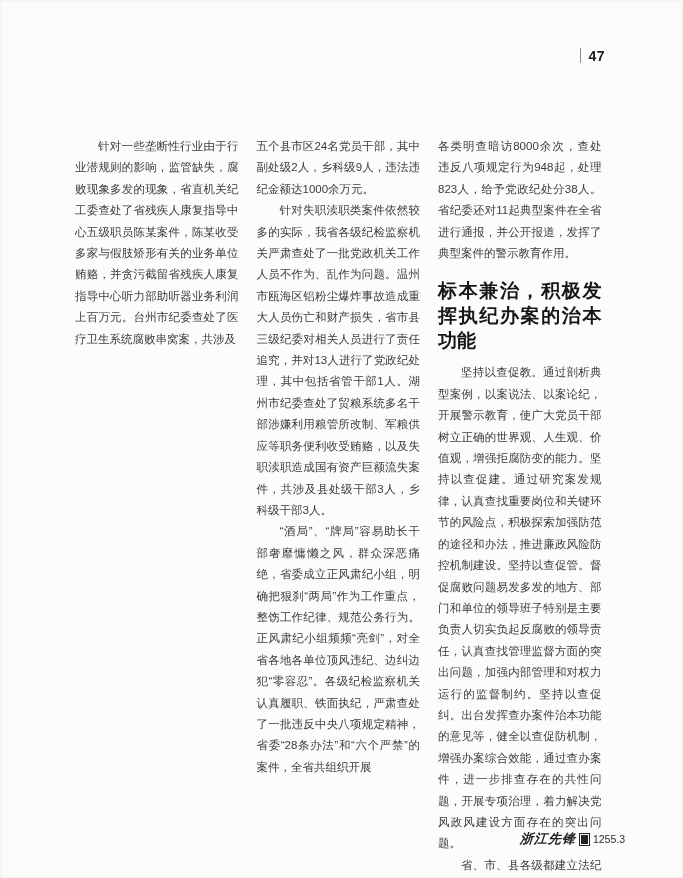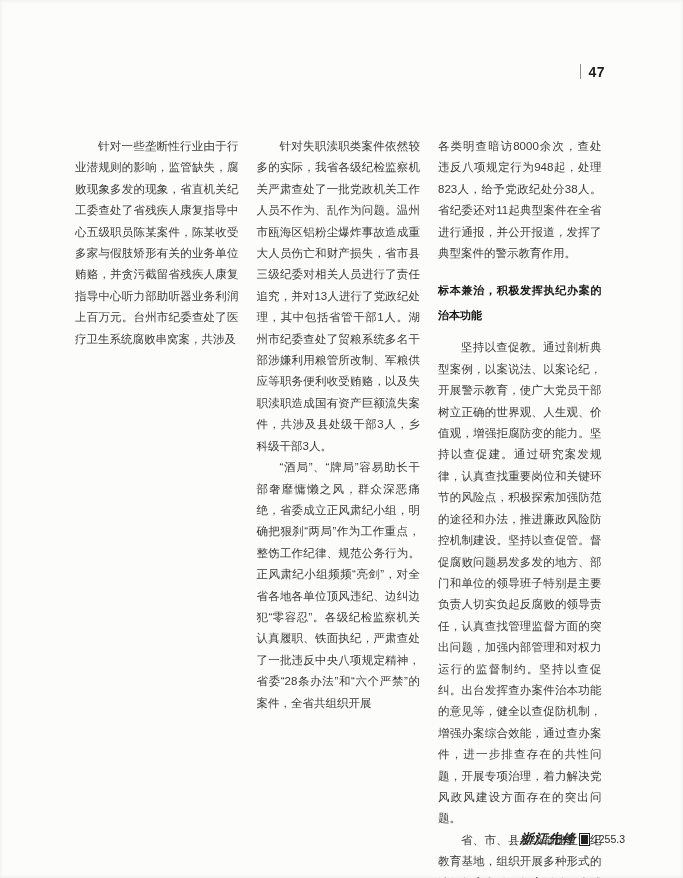--- a/index.html
+++ b/index.html
@@ -11,21 +11,21 @@
     background: #fcfcfa;
     font-family: "Liberation Sans", "DejaVu Sans", sans-serif;
     color: #3a3a3a;
     overflow: hidden;
     box-shadow: 0 0 4px rgba(0,0,0,0.08) inset;
   }
 
   
   .pageno-wrap {
     position: absolute;
-    top: 64px;
+    top: 48px;
     right: 78px;
     display: flex;
     align-items: flex-start;
   }
   .pageno-bar {
     display: inline-block;
     width: 1px;
     height: 15px;
     background: #8a8a8a;
     margin-right: 7px;
@@ -55,21 +55,21 @@
     font-size: 11.5px;
     line-height: 21.4px;
     text-align: justify;
     text-justify: inter-ideograph;
     color: #3a3a3a;
     word-break: break-all;
   }
   .col p.ind { text-indent: 2em; }
   .subhead {
     margin: 14px 0 9px 0;
-    font-size: 11px;
+    font-size: 19px;
     font-weight: bold;
     line-height: 25px;
     color: #161616;
     text-align: justify;
   }
 
   
   .footer {
     position: absolute;
     right: 58px;
@@ -111,20 +111,21 @@
     <span class="pageno">47</span>
   </div>
 
   <div class="columns">
 
     <div class="col">
       <p class="ind">针对一些垄断性行业由于行业潜规则的影响，监管缺失，腐败现象多发的现象，省直机关纪工委查处了省残疾人康复指导中心五级职员陈某案件，陈某收受多家与假肢矫形有关的业务单位贿赂，并贪污截留省残疾人康复指导中心听力部助听器业务利润上百万元。台州市纪委查处了医疗卫生系统腐败串窝案，共涉及</p>
     </div>
 
     <div class="col">
+      <p class="cont">五个县市区24名党员干部，其中副处级2人，乡科级9人，违法违纪金额达1000余万元。</p>
       <p class="ind">针对失职渎职类案件依然较多的实际，我省各级纪检监察机关严肃查处了一批党政机关工作人员不作为、乱作为问题。温州市瓯海区铝粉尘爆炸事故造成重大人员伤亡和财产损失，省市县三级纪委对相关人员进行了责任追究，并对13人进行了党政纪处理，其中包括省管干部1人。湖州市纪委查处了贸粮系统多名干部涉嫌利用粮管所改制、军粮供应等职务便利收受贿赂，以及失职渎职造成国有资产巨额流失案件，共涉及县处级干部3人，乡科级干部3人。</p>
       <p class="ind">“酒局”、“牌局”容易助长干部奢靡慵懒之风，群众深恶痛绝，省委成立正风肃纪小组，明确把狠刹“两局”作为工作重点，整饬工作纪律、规范公务行为。正风肃纪小组频频“亮剑”，对全省各地各单位顶风违纪、边纠边犯“零容忍”。各级纪检监察机关认真履职、铁面执纪，严肃查处了一批违反中央八项规定精神，省委“28条办法”和“六个严禁”的案件，全省共组织开展</p>
     </div>
 
     <div class="col">
       <p class="cont">各类明查暗访8000余次，查处违反八项规定行为948起，处理823人，给予党政纪处分38人。省纪委还对11起典型案件在全省进行通报，并公开报道，发挥了典型案件的警示教育作用。</p>
       <h2 class="subhead">标本兼治，积极发挥执纪办案的治本功能</h2>
       <p class="ind">坚持以查促教。通过剖析典型案例，以案说法、以案论纪，开展警示教育，使广大党员干部树立正确的世界观、人生观、价值观，增强拒腐防变的能力。坚持以查促建。通过研究案发规律，认真查找重要岗位和关键环节的风险点，积极探索加强防范的途径和办法，推进廉政风险防控机制建设。坚持以查促管。督促腐败问题易发多发的地方、部门和单位的领导班子特别是主要负责人切实负起反腐败的领导责任，认真查找管理监督方面的突出问题，加强内部管理和对权力运行的监督制约。坚持以查促纠。出台发挥查办案件治本功能的意见等，健全以查促防机制，增强办案综合效能，通过查办案件，进一步排查存在的共性问题，开展专项治理，着力解决党风政风建设方面存在的突出问题。</p>
       <p class="ind">省、市、县各级都建立法纪教育基地，组织开展多种形式的法纪教育和警示教育活动，告诫全省各级领导干部要以反面典型为戒，警钟长鸣，带头接受专题教育，自觉构筑拒腐防变思想道德防线，扎实推进反腐倡廉建设向纵深发展。</p>
     </div>

